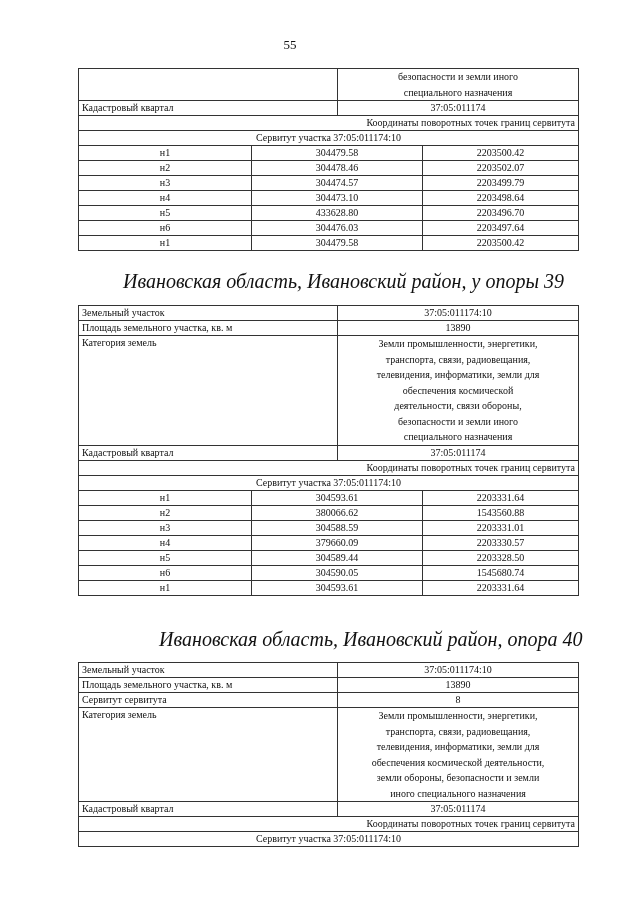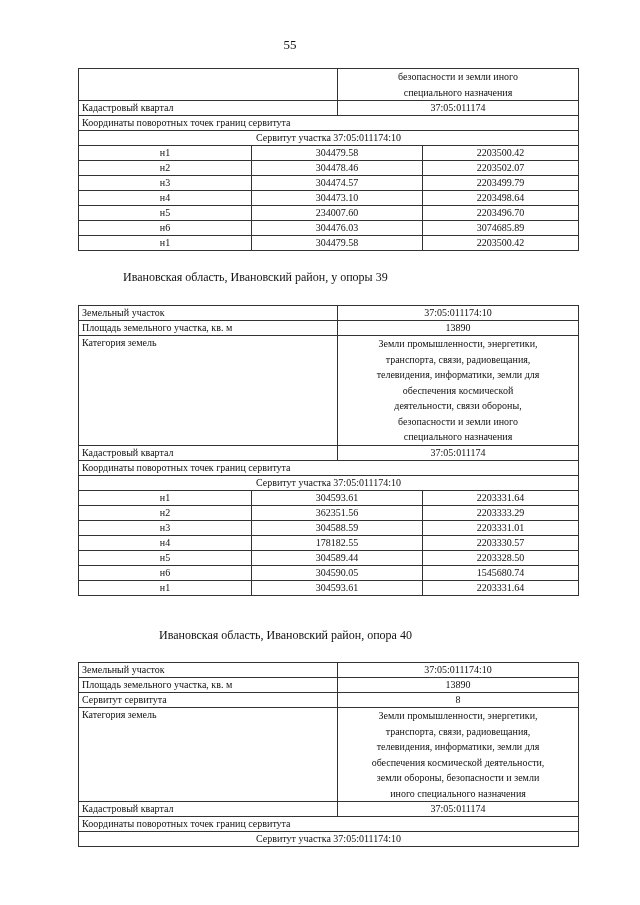--- a/index.html
+++ b/index.html
@@ -1,24 +1,24 @@
 <!DOCTYPE html>
 <html><head>
 <meta charset="utf-8">
 <style>
   html, body { margin:0; padding:0; background:#fff; }
   body { width:640px; height:905px; position:relative; overflow:hidden;
          font-family:"Liberation Serif", "DejaVu Serif", serif; color:#111; }
   .pagenum { position:absolute; top:37px; left:0; width:580px; text-align:center; font-size:13px; }
-  .heading { position:absolute; left:123px; font-size:12px; }
+  .heading { position:absolute; left:123px; font-size:20px;font-style:italic; }
   table { position:absolute; left:78px; width:500px; border-collapse:collapse; table-layout:fixed; font-size:10px; }
   td { border:1px solid #333; padding:0 3px; height:14px; line-height:14px; vertical-align:top; white-space:nowrap; overflow:hidden; }
   td.c { text-align:center; }
   td.wrap { white-space:normal; line-height:15.5px; }
-  td.span3 { text-align:left; }
+  td.span3 { text-align:right; }
 </style>
 </head>
 <body>
 
 <div class="pagenum">55</div>
 
 <table style="top:68px;">
   <colgroup>
       <col style="width:173px">
       <col style="width:86px">
@@ -58,27 +58,27 @@
         <td colspan="2" class="c">304474.57</td>
         <td class="c">2203499.79</td>
       </tr>
   <tr>
         <td class="c">н4</td>
         <td colspan="2" class="c">304473.10</td>
         <td class="c">2203498.64</td>
       </tr>
   <tr>
         <td class="c">н5</td>
-        <td colspan="2" class="c">234007.60</td>
+        <td colspan="2" class="c">433628.80</td>
         <td class="c">2203496.70</td>
       </tr>
   <tr>
         <td class="c">н6</td>
         <td colspan="2" class="c">304476.03</td>
-        <td class="c">3074685.89</td>
+        <td class="c">2203497.64</td>
       </tr>
   <tr>
         <td class="c">н1</td>
         <td colspan="2" class="c">304479.58</td>
         <td class="c">2203500.42</td>
       </tr>
 </tbody>
   </table>
 
 <div class="heading" style="top:270px;">Ивановская область, Ивановский район, у опоры 39</div>
@@ -121,31 +121,31 @@
   <tr>
     <td colspan="4" class="c">Сервитут участка 37:05:011174:10</td>
   </tr>
   <tr>
         <td class="c">н1</td>
         <td colspan="2" class="c">304593.61</td>
         <td class="c">2203331.64</td>
       </tr>
   <tr>
         <td class="c">н2</td>
-        <td colspan="2" class="c">362351.56</td>
-        <td class="c">2203333.29</td>
+        <td colspan="2" class="c">380066.62</td>
+        <td class="c">1543560.88</td>
       </tr>
   <tr>
         <td class="c">н3</td>
         <td colspan="2" class="c">304588.59</td>
         <td class="c">2203331.01</td>
       </tr>
   <tr>
         <td class="c">н4</td>
-        <td colspan="2" class="c">178182.55</td>
+        <td colspan="2" class="c">379660.09</td>
         <td class="c">2203330.57</td>
       </tr>
   <tr>
         <td class="c">н5</td>
         <td colspan="2" class="c">304589.44</td>
         <td class="c">2203328.50</td>
       </tr>
   <tr>
         <td class="c">н6</td>
         <td colspan="2" class="c">304590.05</td>

